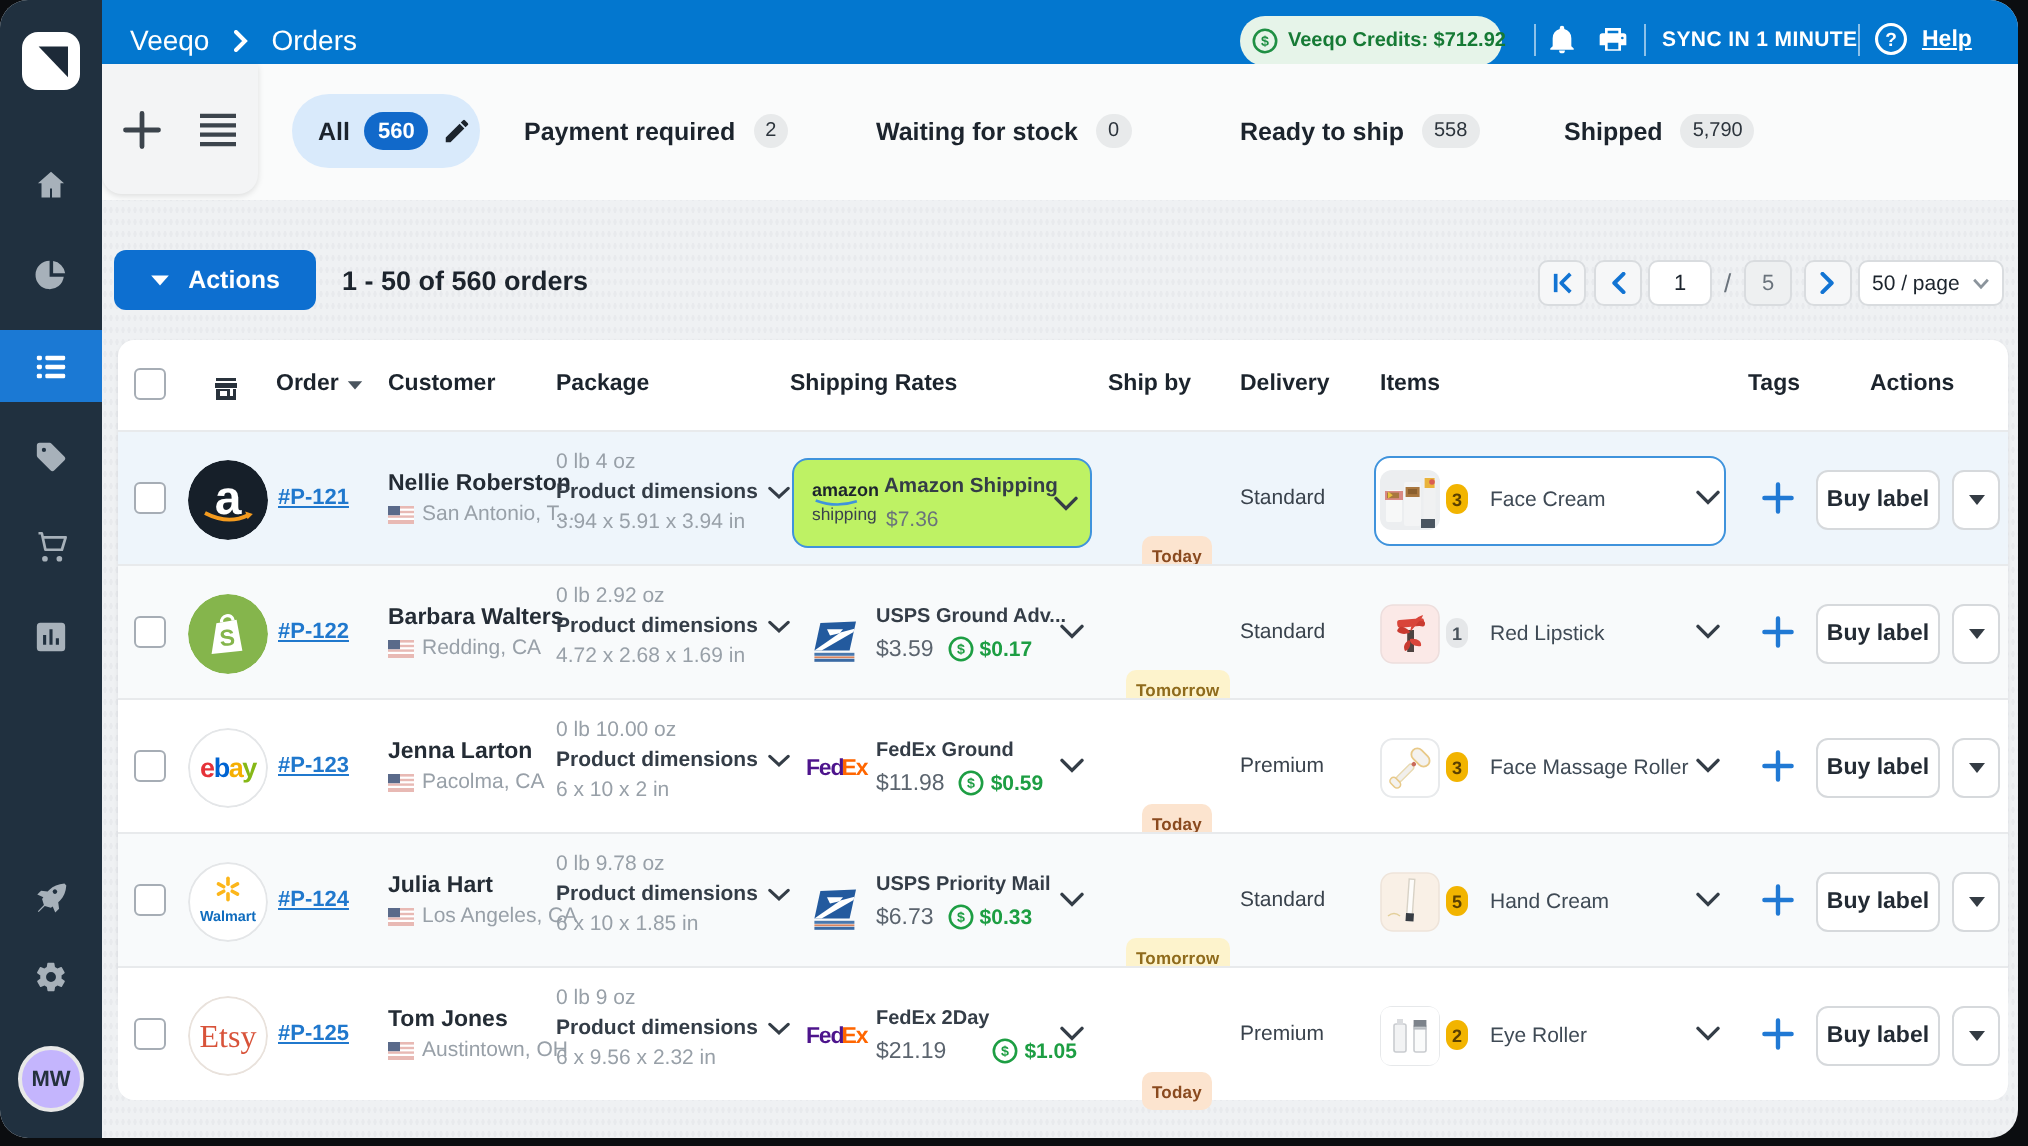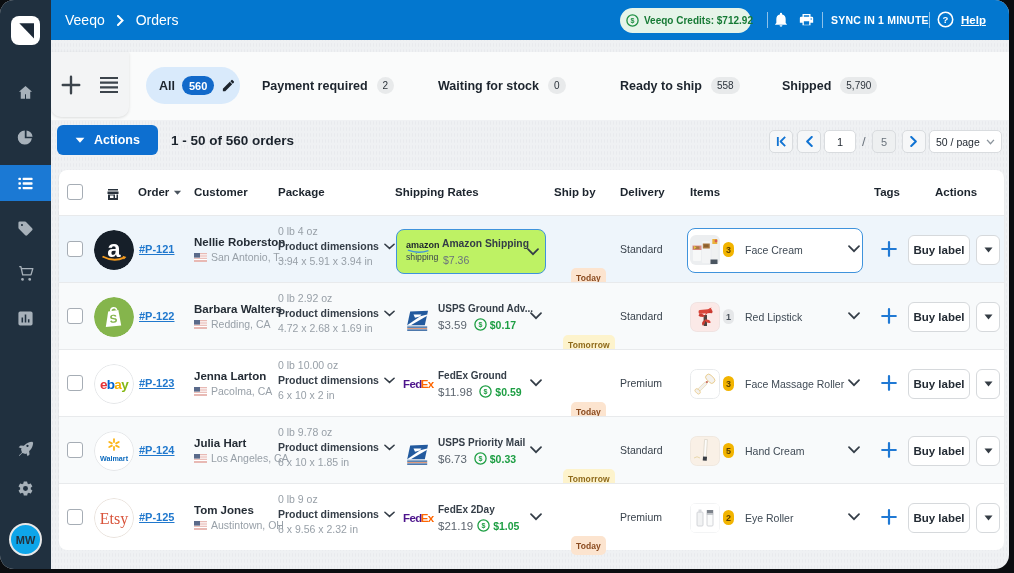--- a/index.html
+++ b/index.html
@@ -13,21 +13,21 @@
 .sel { background:#1b79d4; }
 
 .topbar { position:absolute; left:51px; top:0; right:0; height:40px; background:#0377cf; color:#fff; }
 .crumb { position:absolute; left:14px; top:0; height:40px; display:flex; align-items:center; gap:12px; font-size:14px; color:#fff; }
 .credits { position:absolute; left:569px; top:8px; width:131px; height:25px; background:#e6f4e9; border-radius:13px; display:flex; align-items:center; padding:0 0 0 6px; gap:5px; }
 .credits svg { flex:none; }
 .credits span { color:#167a35; font-weight:bold; font-size:10px; white-space:nowrap; }
 .tbdiv { position:absolute; top:12px; width:1px; height:16px; background:rgba(255,255,255,.55); }
 .sync { position:absolute; left:780px; top:0; height:40px; display:flex; align-items:center; color:#fff; font-weight:bold; font-size:10.5px; letter-spacing:.2px; }
 
-.tabstrip { position:absolute; left:51px; top:52px; right:0; height:68px; background:#fafbfb;text-align:center; }
+.tabstrip { position:absolute; left:51px; top:32px; right:0; height:68px; background:#fafbfb;text-align:center; }
 .toolcard { position:absolute; left:0; top:0; width:78px; height:65px; background:#f3f4f5; border-radius:0 0 10px 10px; box-shadow:0 1px 3px rgba(0,0,0,.12); display:flex; align-items:center; justify-content:center; gap:16px; }
 .alltab { position:absolute; left:95px; top:15px; width:94px; height:37px; background:#d9eafb; border-radius:19px; display:flex; align-items:center; padding-left:13px; gap:7px; }
 .alltab .t { font-size:12.5px; font-weight:bold; color:#1c242d; }
 .cbadge { background:#1169ca; color:#fff; border-radius:11px; font-size:11px; font-weight:bold; padding:3.5px 7px; }
 .tab { position:absolute; top:15px; height:37px; display:flex; align-items:center; gap:9px; font-size:12.5px; font-weight:bold; color:#1c242d; }
 .gbadge { background:#e8eaeb; color:#2c343c; border-radius:9px; font-size:10px; font-weight:normal; padding:3px 6px; }
 
 .actbtn { position:absolute; left:57px; top:125px; width:101px; height:30px; background:#0d6fd0; border-radius:6px; color:#fff; display:flex; align-items:center; justify-content:center; gap:9px; font-size:12.5px; font-weight:bold; }
 .ocount { position:absolute; left:171px; top:125px; height:30px; display:flex; align-items:center; font-size:13.5px; font-weight:bold; color:#1c242d; }
 .pgbtn { position:absolute; top:130px; width:24px; height:23px; background:#f6f7f8; border:1px solid #d9dcdf; border-radius:5px; display:flex; align-items:center; justify-content:center; font-size:11px; color:#6a737c; }
@@ -200,21 +200,21 @@
     <div class="snav" style="top:430px">
         <svg width="17" height="17" viewBox="0 0 24 24" fill="#a7b1ba">
           <path d="M21.5 2.5c-4.4.3-8 1.8-10.6 4.4L9.6 8.2 5 7.6 2.3 10.3l4.3 1.8-.9 1.3 1.3 4.3L2.7 22l.6.6 4.3-4.3 4.3 1.3 1.3-.9 1.8 4.3 2.7-2.7-.6-4.6 1.3-1.3c2.6-2.6 4.1-6.2 4.4-10.6zM15.9 9.4a1.6 1.6 0 1 1 0-2.3 1.6 1.6 0 0 1 0 2.3z"></path>
         </svg>
       </div>
     <div class="snav" style="top:470px">
         <svg width="17" height="17" viewBox="0 0 24 24" fill="#a7b1ba">
           <path d="M19.4 13a7.5 7.5 0 0 0 .1-1 7.5 7.5 0 0 0-.1-1l2.1-1.7a.5.5 0 0 0 .1-.6l-2-3.5a.5.5 0 0 0-.6-.2l-2.5 1a7.3 7.3 0 0 0-1.7-1l-.4-2.6a.5.5 0 0 0-.5-.4h-4a.5.5 0 0 0-.5.4L9 5a7.3 7.3 0 0 0-1.7 1l-2.5-1a.5.5 0 0 0-.6.2l-2 3.5a.5.5 0 0 0 .1.6L4.5 11a7.5 7.5 0 0 0-.1 1 7.5 7.5 0 0 0 .1 1l-2.1 1.7a.5.5 0 0 0-.1.6l2 3.5a.5.5 0 0 0 .6.2l2.5-1a7.3 7.3 0 0 0 1.7 1l.4 2.6a.5.5 0 0 0 .5.4h4a.5.5 0 0 0 .5-.4l.4-2.6a7.3 7.3 0 0 0 1.7-1l2.5 1a.5.5 0 0 0 .6-.2l2-3.5a.5.5 0 0 0-.1-.6zM12 15.5A3.5 3.5 0 1 1 15.5 12 3.5 3.5 0 0 1 12 15.5z"></path>
         </svg>
       </div>
-    <div class="abs" style="left:9px;top:523px;width:33px;height:33px;border-radius:50%;background:#0ea5e9;border:2px solid #e8e8e8;display:flex;align-items:center;justify-content:center;font-size:11px;font-weight:bold;color:#25313d;">MW</div>
+    <div class="abs" style="left:9px;top:523px;width:33px;height:33px;border-radius:50%;background:#c4b5fd;border:2px solid #e8e8e8;display:flex;align-items:center;justify-content:center;font-size:11px;font-weight:bold;color:#25313d;">MW</div>
   </div>
   <div class="tbl">
     <div class="thead">
       <div class="cb" style="top:14px"></div>
       <svg class="abs" style="left:48px;top:19px" width="12" height="11" viewBox="0 0 24 22" fill="#29323c">
           <path d="M2 0h20v3h-20z"></path>
           <path d="M1 5h22v5h-22z"></path>
           <path d="M2 11v11h20v-11h-3v7h-3v-7z M6 13h7v5h-7z" fill-rule="evenodd"></path>
         </svg>
       <span style="left:79px">Order</span>
@@ -541,21 +541,21 @@
               <path d="M1 1l5 4.6L11 1" stroke="#343d47" stroke-width="1.7" fill="none" stroke-linecap="round"></path>
             </svg></div>
           <div class="g">6 x 9.56 x 2.32 in</div>
         </div>
       <svg class="abs" style="left:344px;top:28px" width="34" height="11" viewBox="0 0 34 11">
           <text x="0" y="9.5" font-family="Liberation Sans" font-weight="bold" font-size="11.5" letter-spacing="-0.6" fill="#4d148c">Fed</text>
           <text x="17.8" y="9.5" font-family="Liberation Sans" font-weight="bold" font-size="11.5" letter-spacing="-0.6" fill="#f60">Ex</text>
         </svg>
       <div class="ship">
           <div class="sname" style="position:absolute;left:42px;top:20px;width:130px;">FedEx 2Day</div>
-          <div class="abs" style="left:42px;top:35px;display:flex;align-items:center;gap:4px;">
+          <div class="abs" style="left:42px;top:35px;display:flex;align-items:center;gap:23px;">
             <span class="sprice">$21.19</span>
             <span class="gchip"><svg width="13" height="13" viewBox="0 0 20 20">
                 <circle cx="10" cy="10" r="8.6" fill="none" stroke="#1d9e43" stroke-width="2"></circle>
                 <text x="10" y="14" text-anchor="middle" font-size="11" font-weight="bold" fill="#1d9e43" font-family="Liberation Sans">$</text>
               </svg>$1.05</span>
           </div>
         </div>
       <svg class="schev" width="12" height="8" viewBox="0 0 12 8">
           <path d="M1 1.2l5 5 5-5" stroke="#343d47" stroke-width="1.7" fill="none" stroke-linecap="round"></path>
         </svg>

